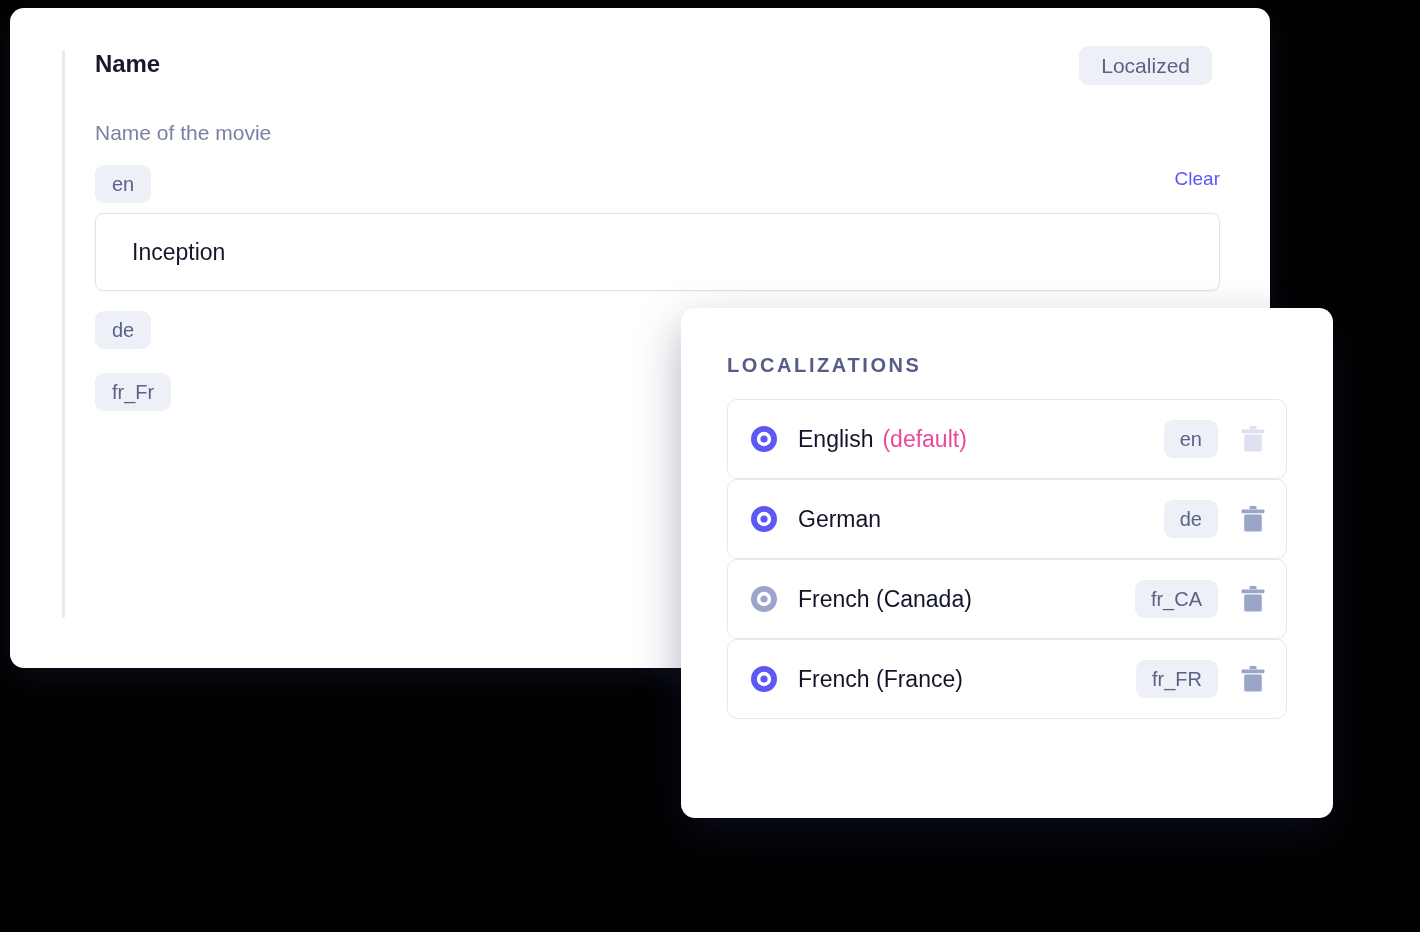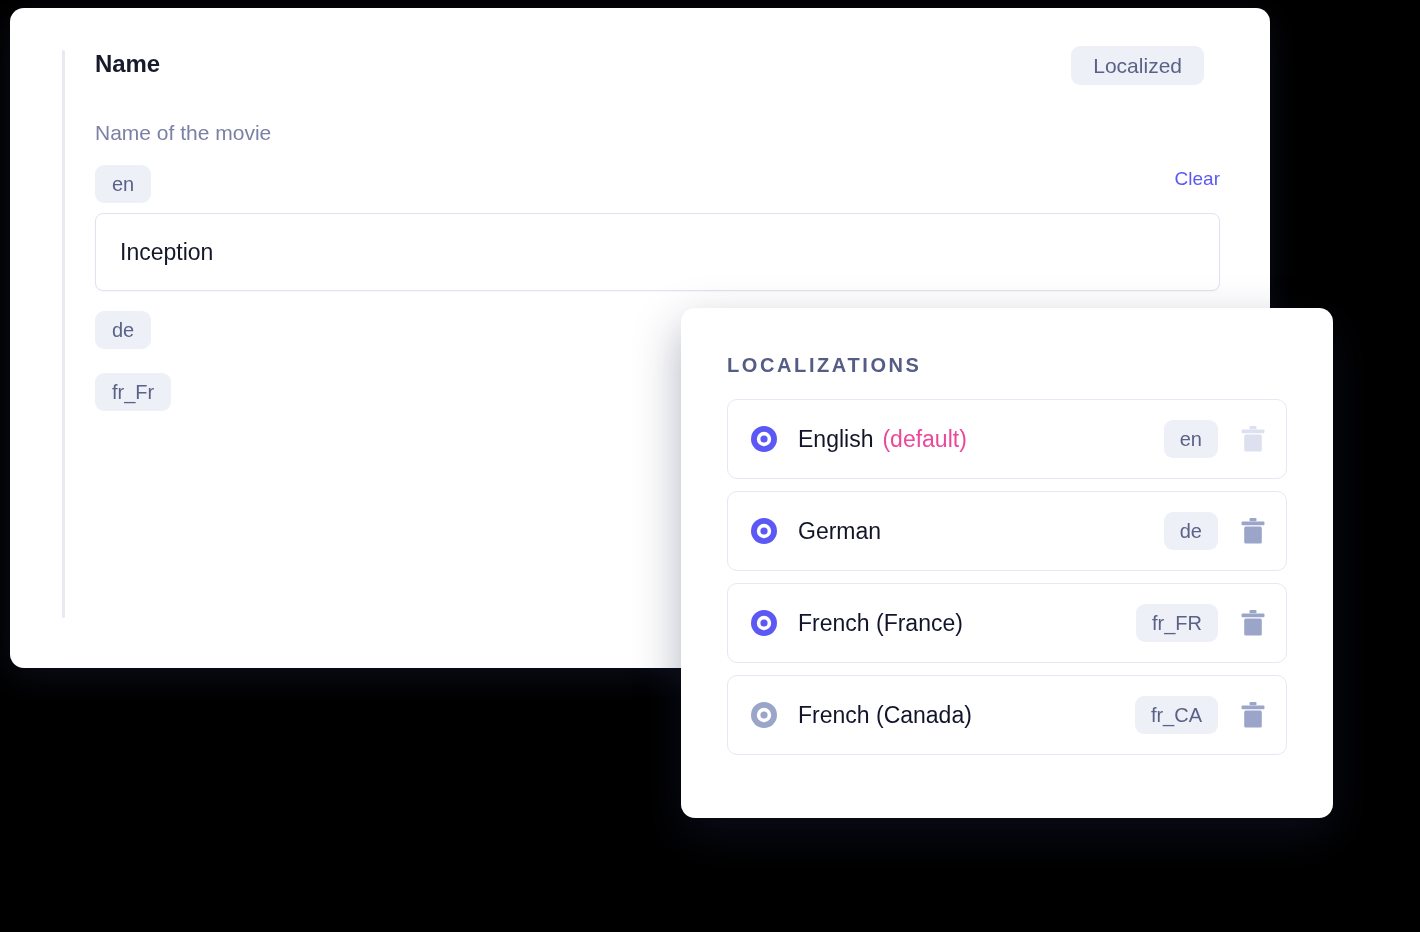--- a/index.html
+++ b/index.html
@@ -39,21 +39,21 @@
     height:40px;
   }
   #field-title {
     font-size:24px;
     font-weight:700;
     color:#171a2b;
     letter-spacing:-0.1px;
   }
   #localized-badge {
     position:absolute;
-    right:16px; top:-4px;
+    right:8px; top:-4px;
     background:#eef0f7;
     color:#5b6287;
     font-size:21px;
     padding:9px 22px;
     border-radius:9px;
     line-height:1;
   }
   #field-desc {
     margin-top:31px;
     font-size:21px;
@@ -84,21 +84,21 @@
   }
 
   .text-input {
     margin-top:6px;
     height:78px;
     background:#ffffff;
     border:1.5px solid #dfe3f0;
     border-radius:8px;
     display:flex;
     align-items:center;
-    padding:0 24px;
+    padding:0 36px;
     font-size:23px;
     color:#141728;
     box-shadow:0 1px 2px rgba(40,45,80,0.04);
   }
 
   
   #localizations-panel {
     position:absolute;
     left:681px; top:308px;
     width:652px; height:510px;
@@ -115,21 +115,21 @@
   }
   #loc-list { margin-top:22px; }
 
   .loc-item {
     position:relative;
     display:flex;
     align-items:center;
     height:80px;
     border:1.5px solid #e5e8f3;
     border-radius:10px;
-    margin-bottom:12px;
+    margin-bottom:0;
     padding:0 20px 0 22px;
     background:#ffffff;
   }
   .radio-icon { flex:0 0 auto; width:28px; height:28px; display:block; }
   .loc-label {
     margin-left:20px;
     font-size:23px;
     color:#12152a;
     white-space:nowrap;
   }
@@ -221,42 +221,42 @@
           <span class="loc-spacer"></span>
           <span class="loc-code">de</span>
           <svg class="trash-icon" viewBox="0 0 26 28">
             <rect x="9.5" y="1" width="7" height="3.2" rx="1" fill="#9aa5c9"></rect>
             <rect x="1.5" y="4.6" width="23" height="3.6" rx="1.2" fill="#9aa5c9"></rect>
             <rect x="4.2" y="9.6" width="17.6" height="17" rx="1.6" fill="#9aa5c9"></rect>
           </svg>
         </div>
         <div class="loc-item">
           <svg class="radio-icon" viewBox="0 0 28 28">
-            <circle cx="14" cy="14" r="13" fill="#5b58f5"></circle>
-            <circle cx="14" cy="14" r="7.2" fill="#ffffff"></circle>
-            <circle cx="14" cy="14" r="3.6" fill="#5b58f5"></circle>
-          </svg>
-          <span class="loc-label">French (France)</span>
-          <span class="loc-spacer"></span>
-          <span class="loc-code">fr_FR</span>
+            <circle cx="14" cy="14" r="13" fill="#9aa5c9"></circle>
+            <circle cx="14" cy="14" r="7.2" fill="#ffffff"></circle>
+            <circle cx="14" cy="14" r="3.6" fill="#9aa5c9"></circle>
+          </svg>
+          <span class="loc-label">French (Canada)</span>
+          <span class="loc-spacer"></span>
+          <span class="loc-code">fr_CA</span>
           <svg class="trash-icon" viewBox="0 0 26 28">
             <rect x="9.5" y="1" width="7" height="3.2" rx="1" fill="#9aa5c9"></rect>
             <rect x="1.5" y="4.6" width="23" height="3.6" rx="1.2" fill="#9aa5c9"></rect>
             <rect x="4.2" y="9.6" width="17.6" height="17" rx="1.6" fill="#9aa5c9"></rect>
           </svg>
         </div>
         <div class="loc-item">
           <svg class="radio-icon" viewBox="0 0 28 28">
-            <circle cx="14" cy="14" r="13" fill="#9aa5c9"></circle>
-            <circle cx="14" cy="14" r="7.2" fill="#ffffff"></circle>
-            <circle cx="14" cy="14" r="3.6" fill="#9aa5c9"></circle>
-          </svg>
-          <span class="loc-label">French (Canada)</span>
-          <span class="loc-spacer"></span>
-          <span class="loc-code">fr_CA</span>
+            <circle cx="14" cy="14" r="13" fill="#5b58f5"></circle>
+            <circle cx="14" cy="14" r="7.2" fill="#ffffff"></circle>
+            <circle cx="14" cy="14" r="3.6" fill="#5b58f5"></circle>
+          </svg>
+          <span class="loc-label">French (France)</span>
+          <span class="loc-spacer"></span>
+          <span class="loc-code">fr_FR</span>
           <svg class="trash-icon" viewBox="0 0 26 28">
             <rect x="9.5" y="1" width="7" height="3.2" rx="1" fill="#9aa5c9"></rect>
             <rect x="1.5" y="4.6" width="23" height="3.6" rx="1.2" fill="#9aa5c9"></rect>
             <rect x="4.2" y="9.6" width="17.6" height="17" rx="1.6" fill="#9aa5c9"></rect>
           </svg>
         </div>
       </div>
   </div>
 
 </div>

